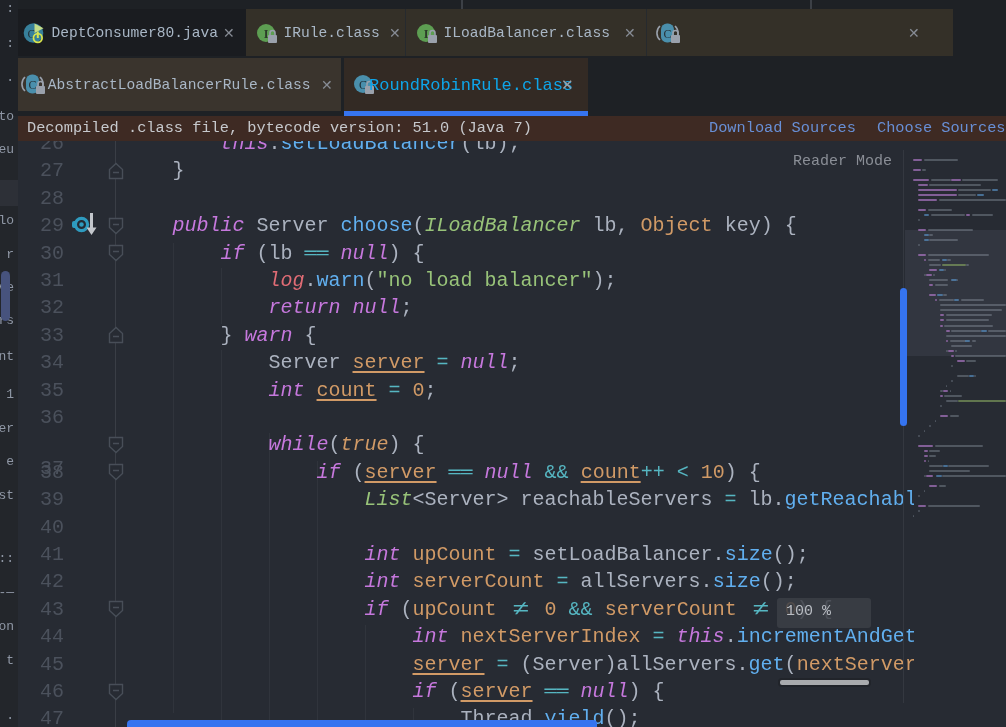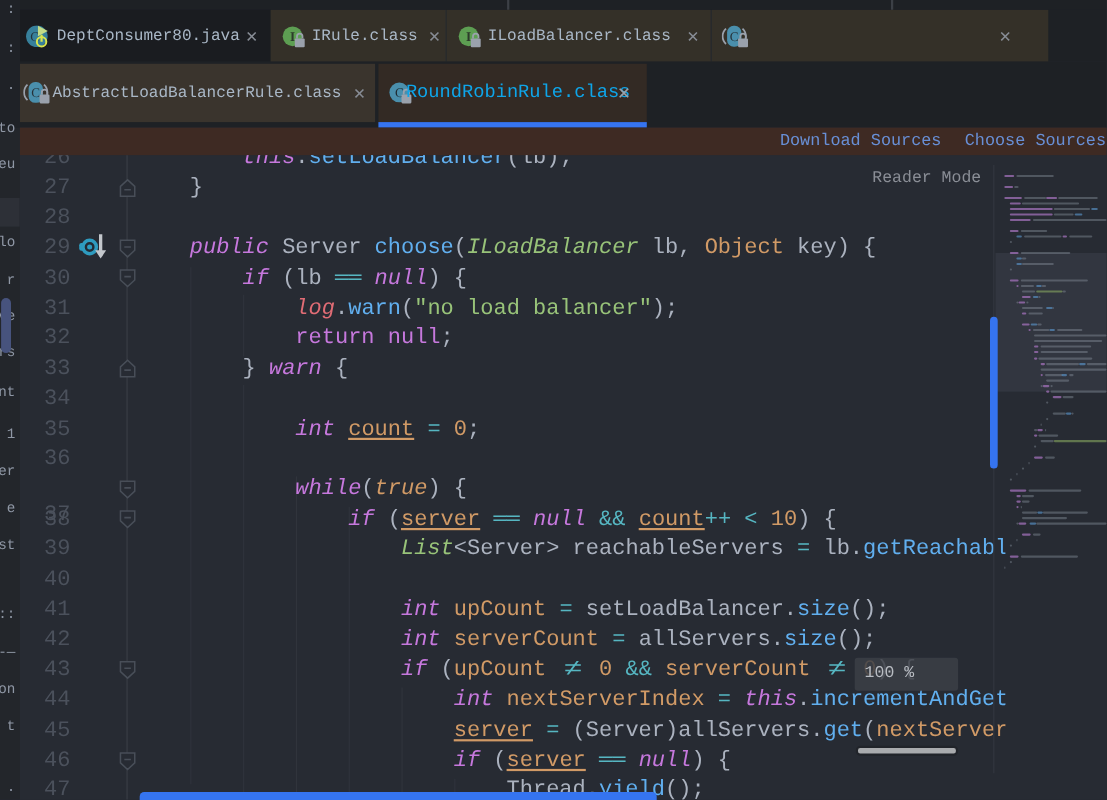--- a/index.html
+++ b/index.html
@@ -52,24 +52,25 @@
 <div class="ln" style="top:157.3px">27</div>
 <div class="cl" style="top:157.3px;left:172.5px"><span style="color:#abb2bf">}</span></div>
 <div class="ln" style="top:184.7px">28</div>
 <div class="ln" style="top:212.1px">29</div>
 <div class="cl" style="top:212.1px;left:172.5px"><span style="color:#c678dd;font-style:italic">public</span><span style="color:#abb2bf"> Server </span><span style="color:#61afef">choose</span><span style="color:#abb2bf">(</span><span style="color:#98c379;font-style:italic">ILoadBalancer</span><span style="color:#abb2bf"> lb, </span><span style="color:#d19a66">Object</span><span style="color:#abb2bf"> key) {</span></div>
 <div class="ln" style="top:239.5px">30</div>
 <div class="cl" style="top:239.5px;left:220.5px"><span style="color:#c678dd;font-style:italic">if</span><span style="color:#abb2bf"> (lb </span><span class="lig">══</span><span style="color:#abb2bf"> </span><span style="color:#c678dd;font-style:italic">null</span><span style="color:#abb2bf">) {</span></div>
 <div class="ln" style="top:266.9px">31</div>
 <div class="cl" style="top:266.9px;left:268.5px"><span style="color:#e06c75;font-style:italic">log</span><span style="color:#abb2bf">.</span><span style="color:#61afef">warn</span><span style="color:#abb2bf">(</span><span style="color:#98c379">"no load balancer"</span><span style="color:#abb2bf">);</span></div>
 <div class="ln" style="top:294.3px">32</div>
-<div class="cl" style="top:294.3px;left:268.5px"><span style="color:#c678dd;">return null</span><span style="color:#abb2bf">;</span></div>
+<div class="cl" style="top:294.3px;left:268.5px"><span style="color:#c678dd;font-style:italic">return null</span><span style="color:#abb2bf">;</span></div>
 <div class="ln" style="top:321.7px">33</div>
 <div class="cl" style="top:321.7px;left:220.5px"><span style="color:#abb2bf">} </span><span style="color:#c678dd;font-style:italic">warn</span><span style="color:#abb2bf"> {</span></div>
 <div class="ln" style="top:349.1px">34</div>
+<div class="cl" style="top:349.1px;left:268.5px"><span style="color:#abb2bf">Server </span><span style="color:#d19a66;text-decoration:underline;text-underline-offset:3px">server</span><span style="color:#abb2bf"> </span><span style="color:#56b6c2">=</span><span style="color:#abb2bf"> </span><span style="color:#c678dd;font-style:italic">null</span><span style="color:#abb2bf">;</span></div>
 <div class="ln" style="top:376.5px">35</div>
 <div class="cl" style="top:376.5px;left:268.5px"><span style="color:#c678dd;font-style:italic">int</span><span style="color:#abb2bf"> </span><span style="color:#d19a66;text-decoration:underline;text-underline-offset:3px">count</span><span style="color:#abb2bf"> </span><span style="color:#56b6c2">=</span><span style="color:#abb2bf"> </span><span style="color:#d19a66">0</span><span style="color:#abb2bf">;</span></div>
 <div class="ln" style="top:403.9px">36</div>
 <div class="ln" style="top:455px">37</div>
 <div class="cl" style="top:431.3px;left:268.5px"><span style="color:#c678dd;font-style:italic">while</span><span style="color:#abb2bf">(</span><span style="color:#d19a66;font-style:italic">true</span><span style="color:#abb2bf">) {</span></div>
 <div class="ln" style="top:458.7px">38</div>
 <div class="cl" style="top:458.7px;left:316.5px"><span style="color:#c678dd;font-style:italic">if</span><span style="color:#abb2bf"> (</span><span style="color:#d19a66;text-decoration:underline;text-underline-offset:3px">server</span><span style="color:#abb2bf"> </span><span class="lig">══</span><span style="color:#abb2bf"> </span><span style="color:#c678dd;font-style:italic">null</span><span style="color:#abb2bf"> </span><span style="color:#56b6c2">&amp;&amp;</span><span style="color:#abb2bf"> </span><span style="color:#d19a66;text-decoration:underline;text-underline-offset:3px">count</span><span style="color:#56b6c2">++</span><span style="color:#abb2bf"> </span><span style="color:#56b6c2">&lt;</span><span style="color:#abb2bf"> </span><span style="color:#d19a66">10</span><span style="color:#abb2bf">) {</span></div>
 <div class="ln" style="top:486.1px">39</div>
 <div class="cl" style="top:486.1px;left:364.5px"><span style="color:#98c379;font-style:italic">List</span><span style="color:#abb2bf">&lt;Server&gt; reachableServers </span><span style="color:#56b6c2">=</span><span style="color:#abb2bf"> lb.</span><span style="color:#61afef">getReachableServers</span></div>
 <div class="ln" style="top:513.5px">40</div>
@@ -333,20 +334,21 @@
         <text x="10" y="15.5" font-size="12" font-family="Liberation Serif" fill="#1e2a30" text-anchor="middle">C</text>
         <rect x="12" y="13" width="9" height="8" rx="1" fill="#9aa1ac"></rect>
         <path d="M14 13 v-2 a2.5 2.5 0 0 1 5 0 v2" fill="none" stroke="#9aa1ac" stroke-width="1.6"></path>
       </svg>
       <div class="tabtext" style="left:25px;color:#0ea5e9;font-size:17px">RoundRobinRule.class</div>
       <div class="x" style="left:217px;font-size:15px;color:#9aa1a9">✕</div>
       <div style="position:absolute;left:0;bottom:-5px;width:244px;height:5px;background:#3674f0"></div>
     </div>
   </div>
   <div class="abs" id="notif">
+    <div class="msg">Decompiled .class file, bytecode version: 51.0 (Java 7)</div>
     <div class="lnk" style="left:691px">Download Sources</div>
     <div class="lnk" style="left:859px">Choose Sources…</div>
   </div>
   <div class="abs" id="strip">
     <div style="position:absolute;left:0;top:0;width:18px;height:116px;background:#1f2227"></div>
 <div class="fr" style="top:1px">:</div>
 <div class="fr" style="top:36px">:</div>
 <div class="fr" style="top:70px">.</div>
 <div class="fr" style="top:109px">to</div>
 <div class="fr" style="top:142px">eu</div>

